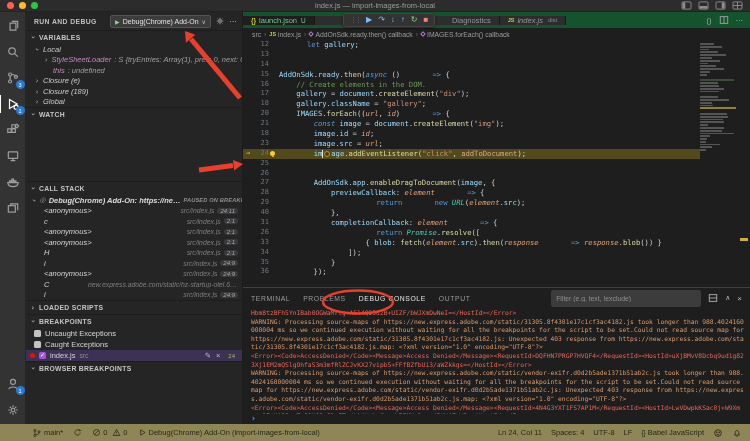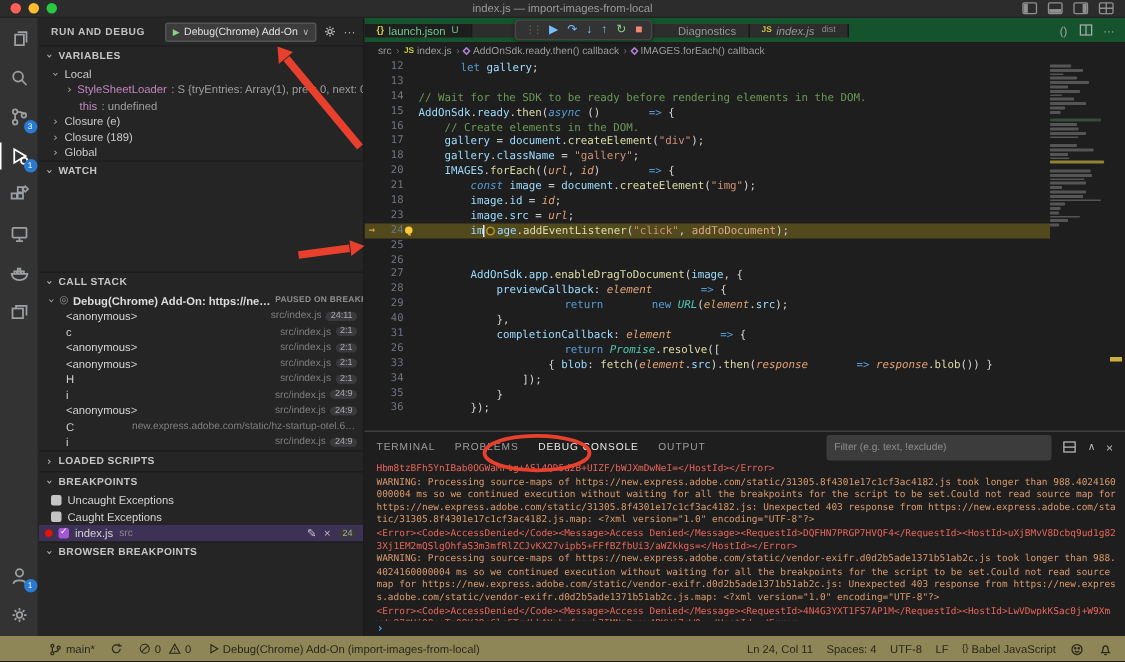--- a/index.html
+++ b/index.html
@@ -32,21 +32,21 @@
     border:1px solid #545454;border-radius:2px;padding:0 4px;font-size:7px;color:#e2e2e2;white-space:nowrap;}
   .ds-play{color:#89d185;font-size:6px;}
   .ds-caret{color:#bbb;font-size:6px;}
   .sh-gear,.sh-more{color:#b8b8b8;display:flex;align-items:center;font-size:8px;}
   .section{border-top:1px solid #1d1d1e;flex:none;}
   .sec-header{height:13px;display:flex;align-items:center;gap:3px;padding-left:4px;
     font-size:6.8px;font-weight:bold;color:#c5c5c5;letter-spacing:.3px;}
   .chev{display:inline-block;font-size:7.5px;color:#aaa;width:6px;text-align:center;
     font-family:"DejaVu Sans Mono",monospace;}
   .chev.down{transform:rotate(90deg);}
-  .row{height:10.5px;display:flex;align-items:center;padding:0 4px 0 8px;gap:3px;white-space:nowrap;overflow:hidden;}
+  .row{height:10.5px;display:flex;align-items:center;padding:0 4px 0 8px;gap:3px;white-space:nowrap;overflow:hidden;font-style:italic;}
   .var-name{color:#c586c0;}
   .var-val{color:#9f9f9f;}
   .grp-label{color:#cccccc;}
   .watch-empty{height:60px;}
   .cs-session{font-weight:bold;color:#dcdcdc;}
   .cs-globe{color:#9a9a9a;font-size:7px;}
   .paused-badge{margin-left:auto;font-size:5.6px;color:#8f8f8f;letter-spacing:.2px;font-weight:bold;}
   .cs-row{padding-left:18px;}
   .cs-name{color:#d4d4d4;}
   .cs-file{margin-left:auto;color:#7f7f7f;font-size:6.8px;overflow:hidden;text-overflow:ellipsis;max-width:150px;}
@@ -453,21 +453,21 @@
           <span class="bc-item">
             <span class="bc-method"></span>
             <span>IMAGES.forEach() callback</span>
           </span>
         </div>
 
       <div class="code-area">
         <div class="code-scroll" id="code-lines">
             <div class="code-line"><span class="cl-bp"></span><span class="cl-num">12</span><span class="cl-body"><span class="tok-kw">let </span><span class="tok-vr">gallery</span><span class="tok-df">;</span></span></div>
             <div class="code-line"><span class="cl-bp"></span><span class="cl-num">13</span><span class="cl-body"></span></div>
-            <div class="code-line"><span class="cl-bp"></span><span class="cl-num">14</span><span class="cl-body"><span class="tok-cm">// Wait for the SDK to be ready before rendering elements in the DOM.</span></span></div>
+            <div class="code-line"><span class="cl-bp"></span><span class="cl-num">14</span></div>
             <div class="code-line"><span class="cl-bp"></span><span class="cl-num">15</span><span class="cl-body"><span class="tok-vr">AddOnSdk</span><span class="tok-df">.</span><span class="tok-vr">ready</span><span class="tok-df">.</span><span class="tok-fn">then</span><span class="tok-df">(</span><span class="tok-kwi">async</span><span class="tok-df"> () </span><span class="tok-kw">=&gt;</span><span class="tok-df"> {</span></span></div>
             <div class="code-line"><span class="cl-bp"></span><span class="cl-num">16</span><span class="cl-body"><span class="tok-df">    </span><span class="tok-cm">// Create elements in the DOM.</span></span></div>
             <div class="code-line"><span class="cl-bp"></span><span class="cl-num">17</span><span class="cl-body"><span class="tok-df">    </span><span class="tok-vr">gallery</span><span class="tok-df"> = </span><span class="tok-vr">document</span><span class="tok-df">.</span><span class="tok-fn">createElement</span><span class="tok-df">(</span><span class="tok-st">"div"</span><span class="tok-df">);</span></span></div>
             <div class="code-line"><span class="cl-bp"></span><span class="cl-num">18</span><span class="cl-body"><span class="tok-df">    </span><span class="tok-vr">gallery</span><span class="tok-df">.</span><span class="tok-vr">className</span><span class="tok-df"> = </span><span class="tok-st">"gallery"</span><span class="tok-df">;</span></span></div>
             <div class="code-line"><span class="cl-bp"></span><span class="cl-num">20</span><span class="cl-body"><span class="tok-df">    </span><span class="tok-vr">IMAGES</span><span class="tok-df">.</span><span class="tok-fn">forEach</span><span class="tok-df">((</span><span class="tok-pm">url</span><span class="tok-df">, </span><span class="tok-pm">id</span><span class="tok-df">) </span><span class="tok-kw">=&gt;</span><span class="tok-df"> {</span></span></div>
             <div class="code-line"><span class="cl-bp"></span><span class="cl-num">21</span><span class="cl-body"><span class="tok-df">        </span><span class="tok-kwi">const</span><span class="tok-df"> </span><span class="tok-vr">image</span><span class="tok-df"> = </span><span class="tok-vr">document</span><span class="tok-df">.</span><span class="tok-fn">createElement</span><span class="tok-df">(</span><span class="tok-st">"img"</span><span class="tok-df">);</span></span></div>
             <div class="code-line"><span class="cl-bp"></span><span class="cl-num">18</span><span class="cl-body"><span class="tok-df">        </span><span class="tok-vr">image</span><span class="tok-df">.</span><span class="tok-vr">id</span><span class="tok-df"> = </span><span class="tok-pm">id</span><span class="tok-df">;</span></span></div>
             <div class="code-line"><span class="cl-bp"></span><span class="cl-num">23</span><span class="cl-body"><span class="tok-df">        </span><span class="tok-vr">image</span><span class="tok-df">.</span><span class="tok-vr">src</span><span class="tok-df"> = </span><span class="tok-pm">url</span><span class="tok-df">;</span></span></div>
             <div class="code-line paused"><span class="cl-bp">→</span><span class="cl-num">24</span><span class="cl-body"><span class="bulb"></span><span class="tok-df">        </span><span class="tok-vr">im</span><span class="cursor"></span><span class="inline-bp"></span><span class="tok-vr">age</span><span class="tok-df">.</span><span class="tok-fn">addEventListener</span><span class="tok-df">(</span><span class="tok-st">"click"</span><span class="tok-df">, </span><span class="tok-fr">addToDocument</span><span class="tok-df">);</span></span></div>
             <div class="code-line"><span class="cl-bp"></span><span class="cl-num">25</span><span class="cl-body"></span></div>

